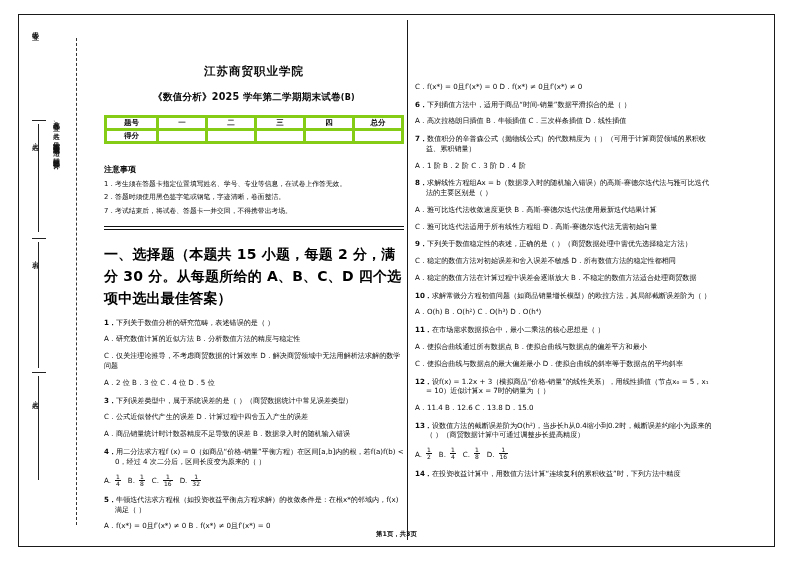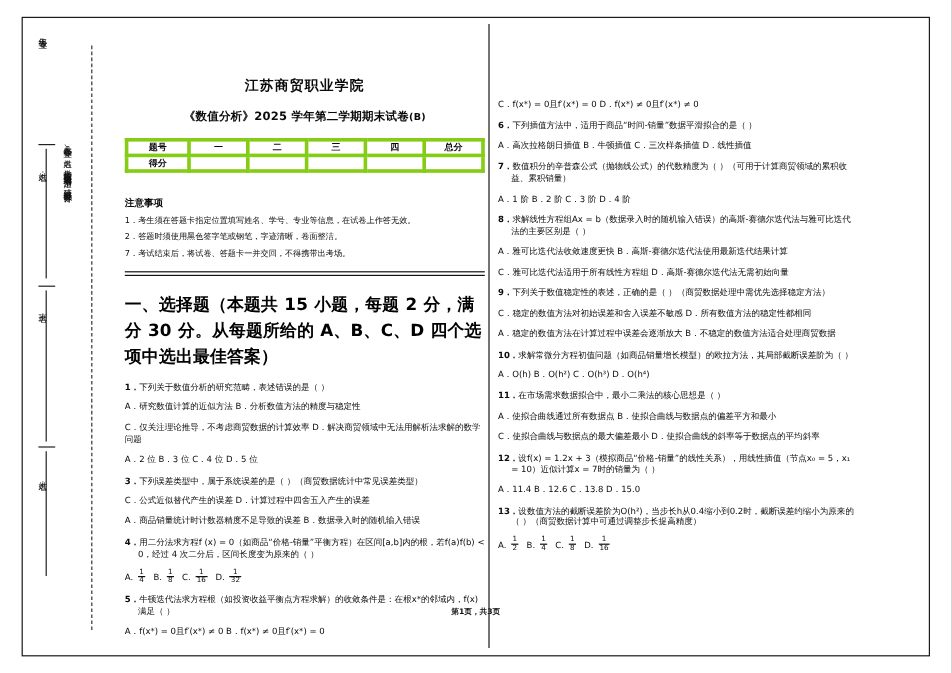--- a/index.html
+++ b/index.html
@@ -191,21 +191,21 @@
     position: relative;
     top: -0.5px;
   }
   .frac .n { padding: 0 1px; }
   .frac .d { padding: 0 1px; border-top: 0.8px solid #111; }
 
   
   .footer {
     position: absolute;
     left: 0; right: 0;
-    top: 506px;
+    top: 530px;
     text-align: center;
     font-size: 6.4px;
     font-weight: bold;
     color: #111;
   }
 </style>
 </head>
 <body>
 
 <div id="page">
@@ -376,17 +376,20 @@
         <span class="n">1</span>
         <span class="d">8</span>
       </span>
       <span class="opt-lab">D.</span>
       <span class="frac">
         <span class="n">1</span>
         <span class="d">16</span>
       </span>
     </div>
 
+    <div class="q">
+      <span class="num">14．</span><span>在投资收益计算中，用数值方法计算“连续复利的累积收益”时，下列方法中精度</span>
+    </div>
   </div>
 
   <div class="footer">第1页，共3页</div>
 
 </div>
 
 </body></html>

